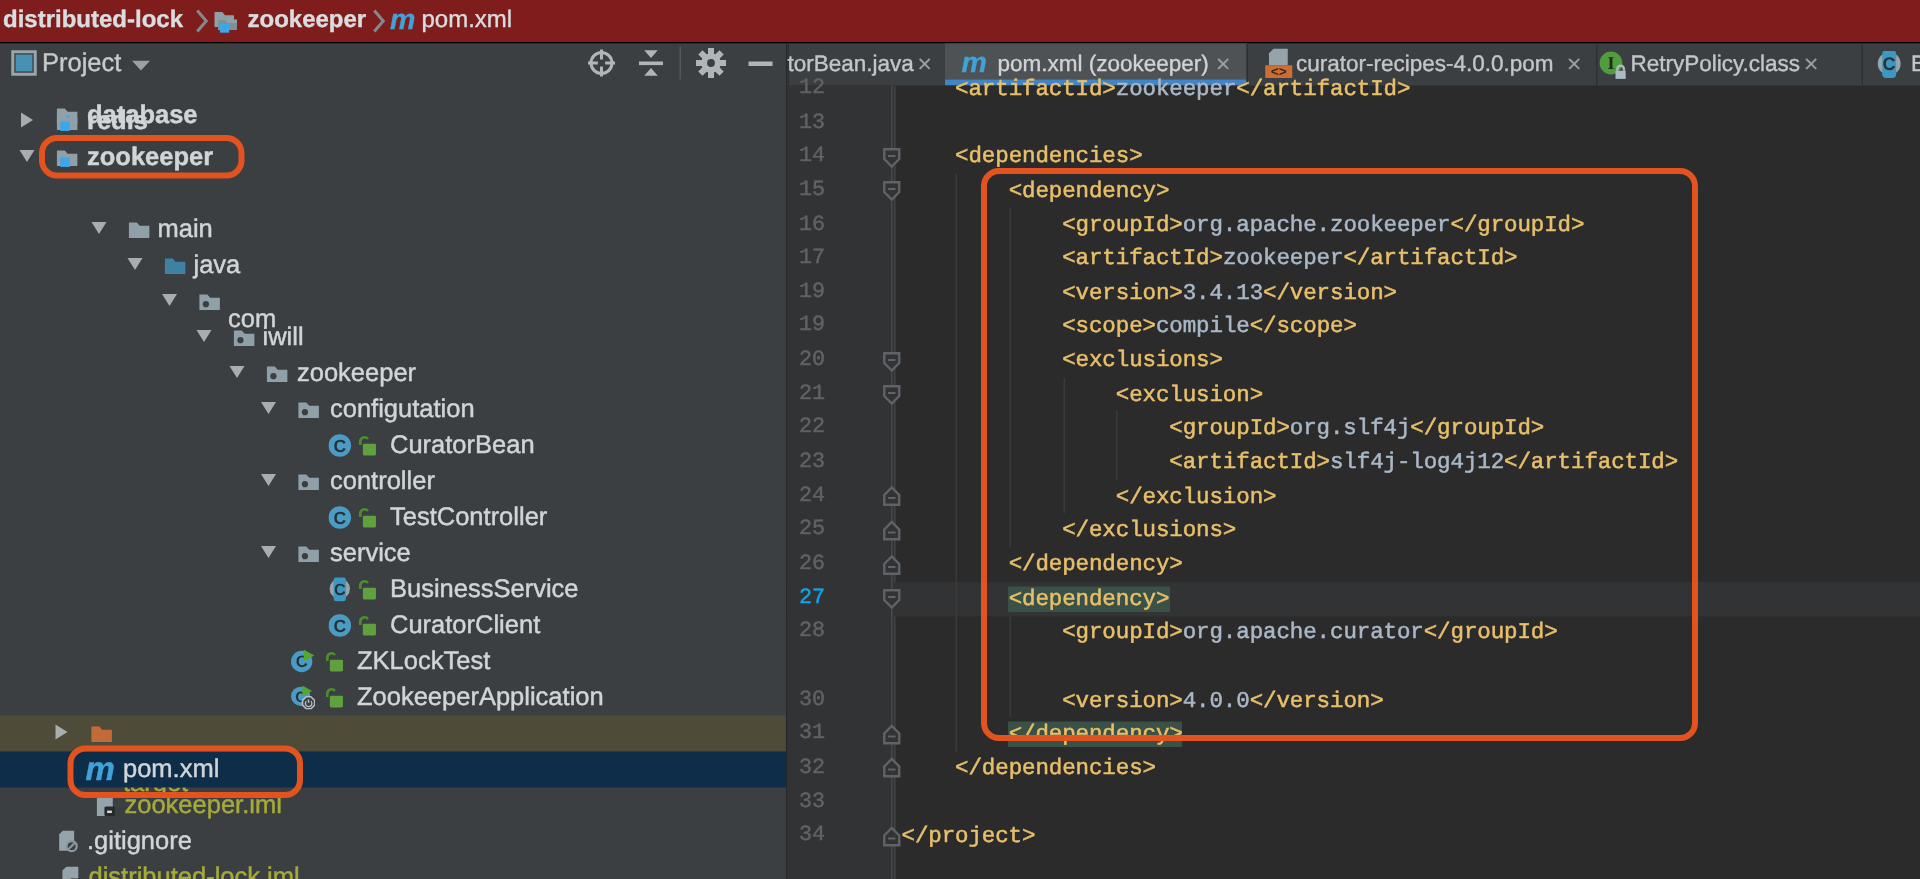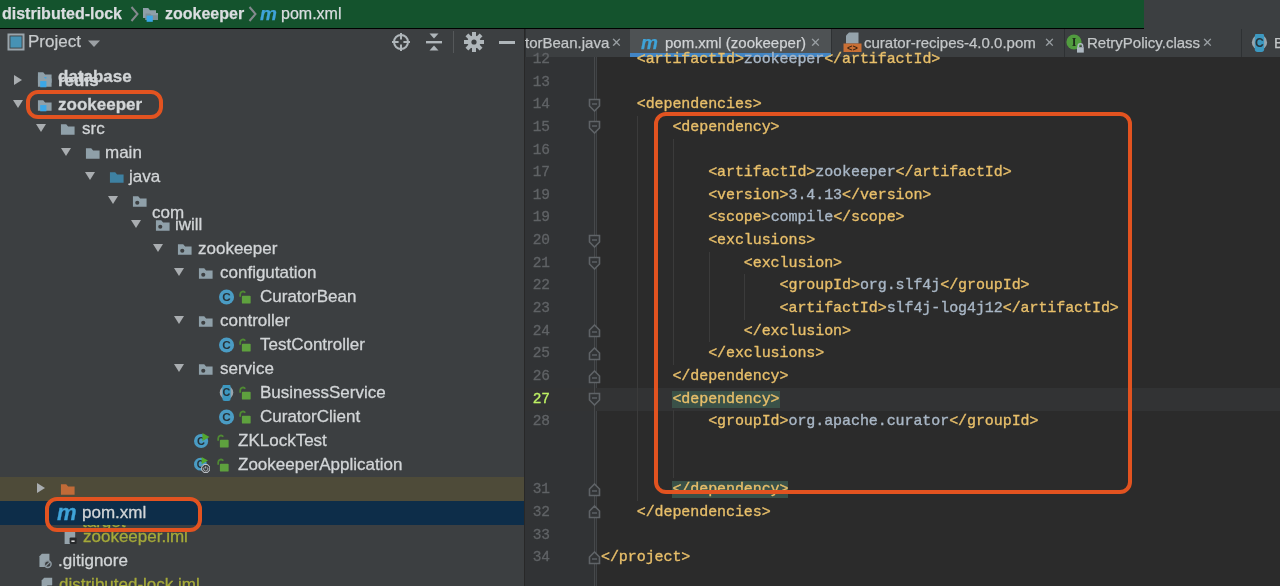--- a/index.html
+++ b/index.html
@@ -1,20 +1,20 @@
 <!DOCTYPE html>
 <html><head>
 <meta charset="utf-8">
 <style>
 html,body{margin:0;padding:0;background:#2b2b2b;}
 #app{position:relative;width:1280px;height:586px;overflow:hidden;background:#3c3f41;
   font-family:"Liberation Sans",sans-serif;}
 .abs{position:absolute;}
 
-#topbar{left:0;top:0;width:1144px;height:28px;background:#14532d;border-bottom:1px solid #000000;}
+#topbar{left:0;top:0;width:1280px;height:28px;background:#7f1d1d;border-bottom:1px solid #000000;}
 #topbar .seg{position:absolute;top:0;height:28px;line-height:27px;color:#dadde0;font-size:16px;white-space:nowrap;-webkit-text-stroke:0.25px;}
 #topbar .b{font-weight:bold;}
 
 #phead{left:0;top:29px;width:524px;height:27px;background:#3c3f41;}
 #ptitle{position:absolute;left:28px;top:0;height:27px;line-height:26px;color:#c7cacc;font-size:17px;-webkit-text-stroke:0.25px;}
 #tree{left:0;top:56px;width:524px;height:530px;background:#3c3f41;overflow:hidden;}
 .trow{position:absolute;left:0;width:524px;height:24px;}
 .trow .lbl{position:absolute;top:0;height:24px;line-height:24px;font-size:17px;color:#d2d5d7;white-space:nowrap;-webkit-text-stroke:0.3px;}
 .trow .lbl.b{font-weight:bold;}
 .trow .lbl.olive{color:#a6aa39;}
@@ -122,27 +122,20 @@
         </svg>
         <span class="lbl b" style="left:58px;">redis</span>
       </div>
 <div class="trow" style="top:37px;">
         <div class="arr down" style="left:13px;"></div>
         <svg class="ticon" style="left:37px;top:4px;" width="17" height="17" viewBox="0 0 17 17">
           <path d="M1 3.5 h5.6 l2 2.3 H15.5 V14.5 H1 Z" fill="#8fa0a9"></path>
           <rect x="3.4" y="8.6" width="6.6" height="6.6" fill="#3ba7e8"></rect>
         </svg>
         <span class="lbl b" style="left:58px;">zookeeper</span>
-      </div>
-<div class="trow" style="top:61px;">
-        <div class="arr down" style="left:36px;"></div>
-        <svg class="ticon" style="left:60px;top:4px;" width="17" height="17" viewBox="0 0 17 17">
-          <path d="M1 3.5 h5.6 l2 2.3 H15.5 V14.5 H1 Z" fill="#8fa0a9"></path>
-        </svg>
-        <span class="lbl" style="left:82px;">src</span>
       </div>
 <div class="trow" style="top:85px;">
         <div class="arr down" style="left:61px;"></div>
         <svg class="ticon" style="left:85px;top:4px;" width="17" height="17" viewBox="0 0 17 17">
           <path d="M1 3.5 h5.6 l2 2.3 H15.5 V14.5 H1 Z" fill="#8fa0a9"></path>
         </svg>
         <span class="lbl" style="left:105px;">main</span>
       </div>
 <div class="trow" style="top:109px;">
         <div class="arr down" style="left:85px;"></div>
@@ -371,20 +364,21 @@
 <div class="eline" style="top:36.2px;">
         <span class="lnum">14</span>
         <span class="code">    <span class="t">&lt;dependencies&gt;</span></span>
       </div>
 <div class="eline" style="top:58.8px;">
         <span class="lnum">15</span>
         <span class="code">        <span class="t">&lt;dependency&gt;</span></span>
       </div>
 <div class="eline" style="top:81.5px;">
         <span class="lnum">16</span>
+        <span class="code">            <span class="t">&lt;groupId&gt;</span>org.apache.zookeeper<span class="t">&lt;/groupId&gt;</span></span>
       </div>
 <div class="eline" style="top:104.2px;">
         <span class="lnum">17</span>
         <span class="code">            <span class="t">&lt;artifactId&gt;</span>zookeeper<span class="t">&lt;/artifactId&gt;</span></span>
       </div>
 <div class="eline" style="top:126.8px;">
         <span class="lnum">19</span>
         <span class="code">            <span class="t">&lt;version&gt;</span>3.4.13<span class="t">&lt;/version&gt;</span></span>
       </div>
 <div class="eline" style="top:149.4px;">
@@ -413,26 +407,30 @@
       </div>
 <div class="eline" style="top:285.3px;">
         <span class="lnum">25</span>
         <span class="code">            <span class="t">&lt;/exclusions&gt;</span></span>
       </div>
 <div class="eline" style="top:308.0px;">
         <span class="lnum">26</span>
         <span class="code">        <span class="t">&lt;/dependency&gt;</span></span>
       </div>
 <div class="eline" style="top:330.6px;">
-        <span class="lnum" style="color:#bef264;">27</span>
+        <span class="lnum" style="color:#0ea5e9;">27</span>
         <span class="code">        <span class="hl"><span class="t">&lt;dependency&gt;</span></span></span>
       </div>
 <div class="eline" style="top:353.3px;">
         <span class="lnum">28</span>
         <span class="code">            <span class="t">&lt;groupId&gt;</span>org.apache.curator<span class="t">&lt;/groupId&gt;</span></span>
+      </div>
+<div class="eline" style="top:398.6px;">
+        <span class="lnum">30</span>
+        <span class="code">            <span class="t">&lt;version&gt;</span>4.0.0<span class="t">&lt;/version&gt;</span></span>
       </div>
 <div class="eline" style="top:421.2px;">
         <span class="lnum">31</span>
         <span class="code">        <span class="hl"><span class="t">&lt;/dependency&gt;</span></span></span>
       </div>
 <div class="eline" style="top:443.9px;">
         <span class="lnum">32</span>
         <span class="code">    <span class="t">&lt;/dependencies&gt;</span></span>
       </div>
 <div class="eline" style="top:466.5px;">

